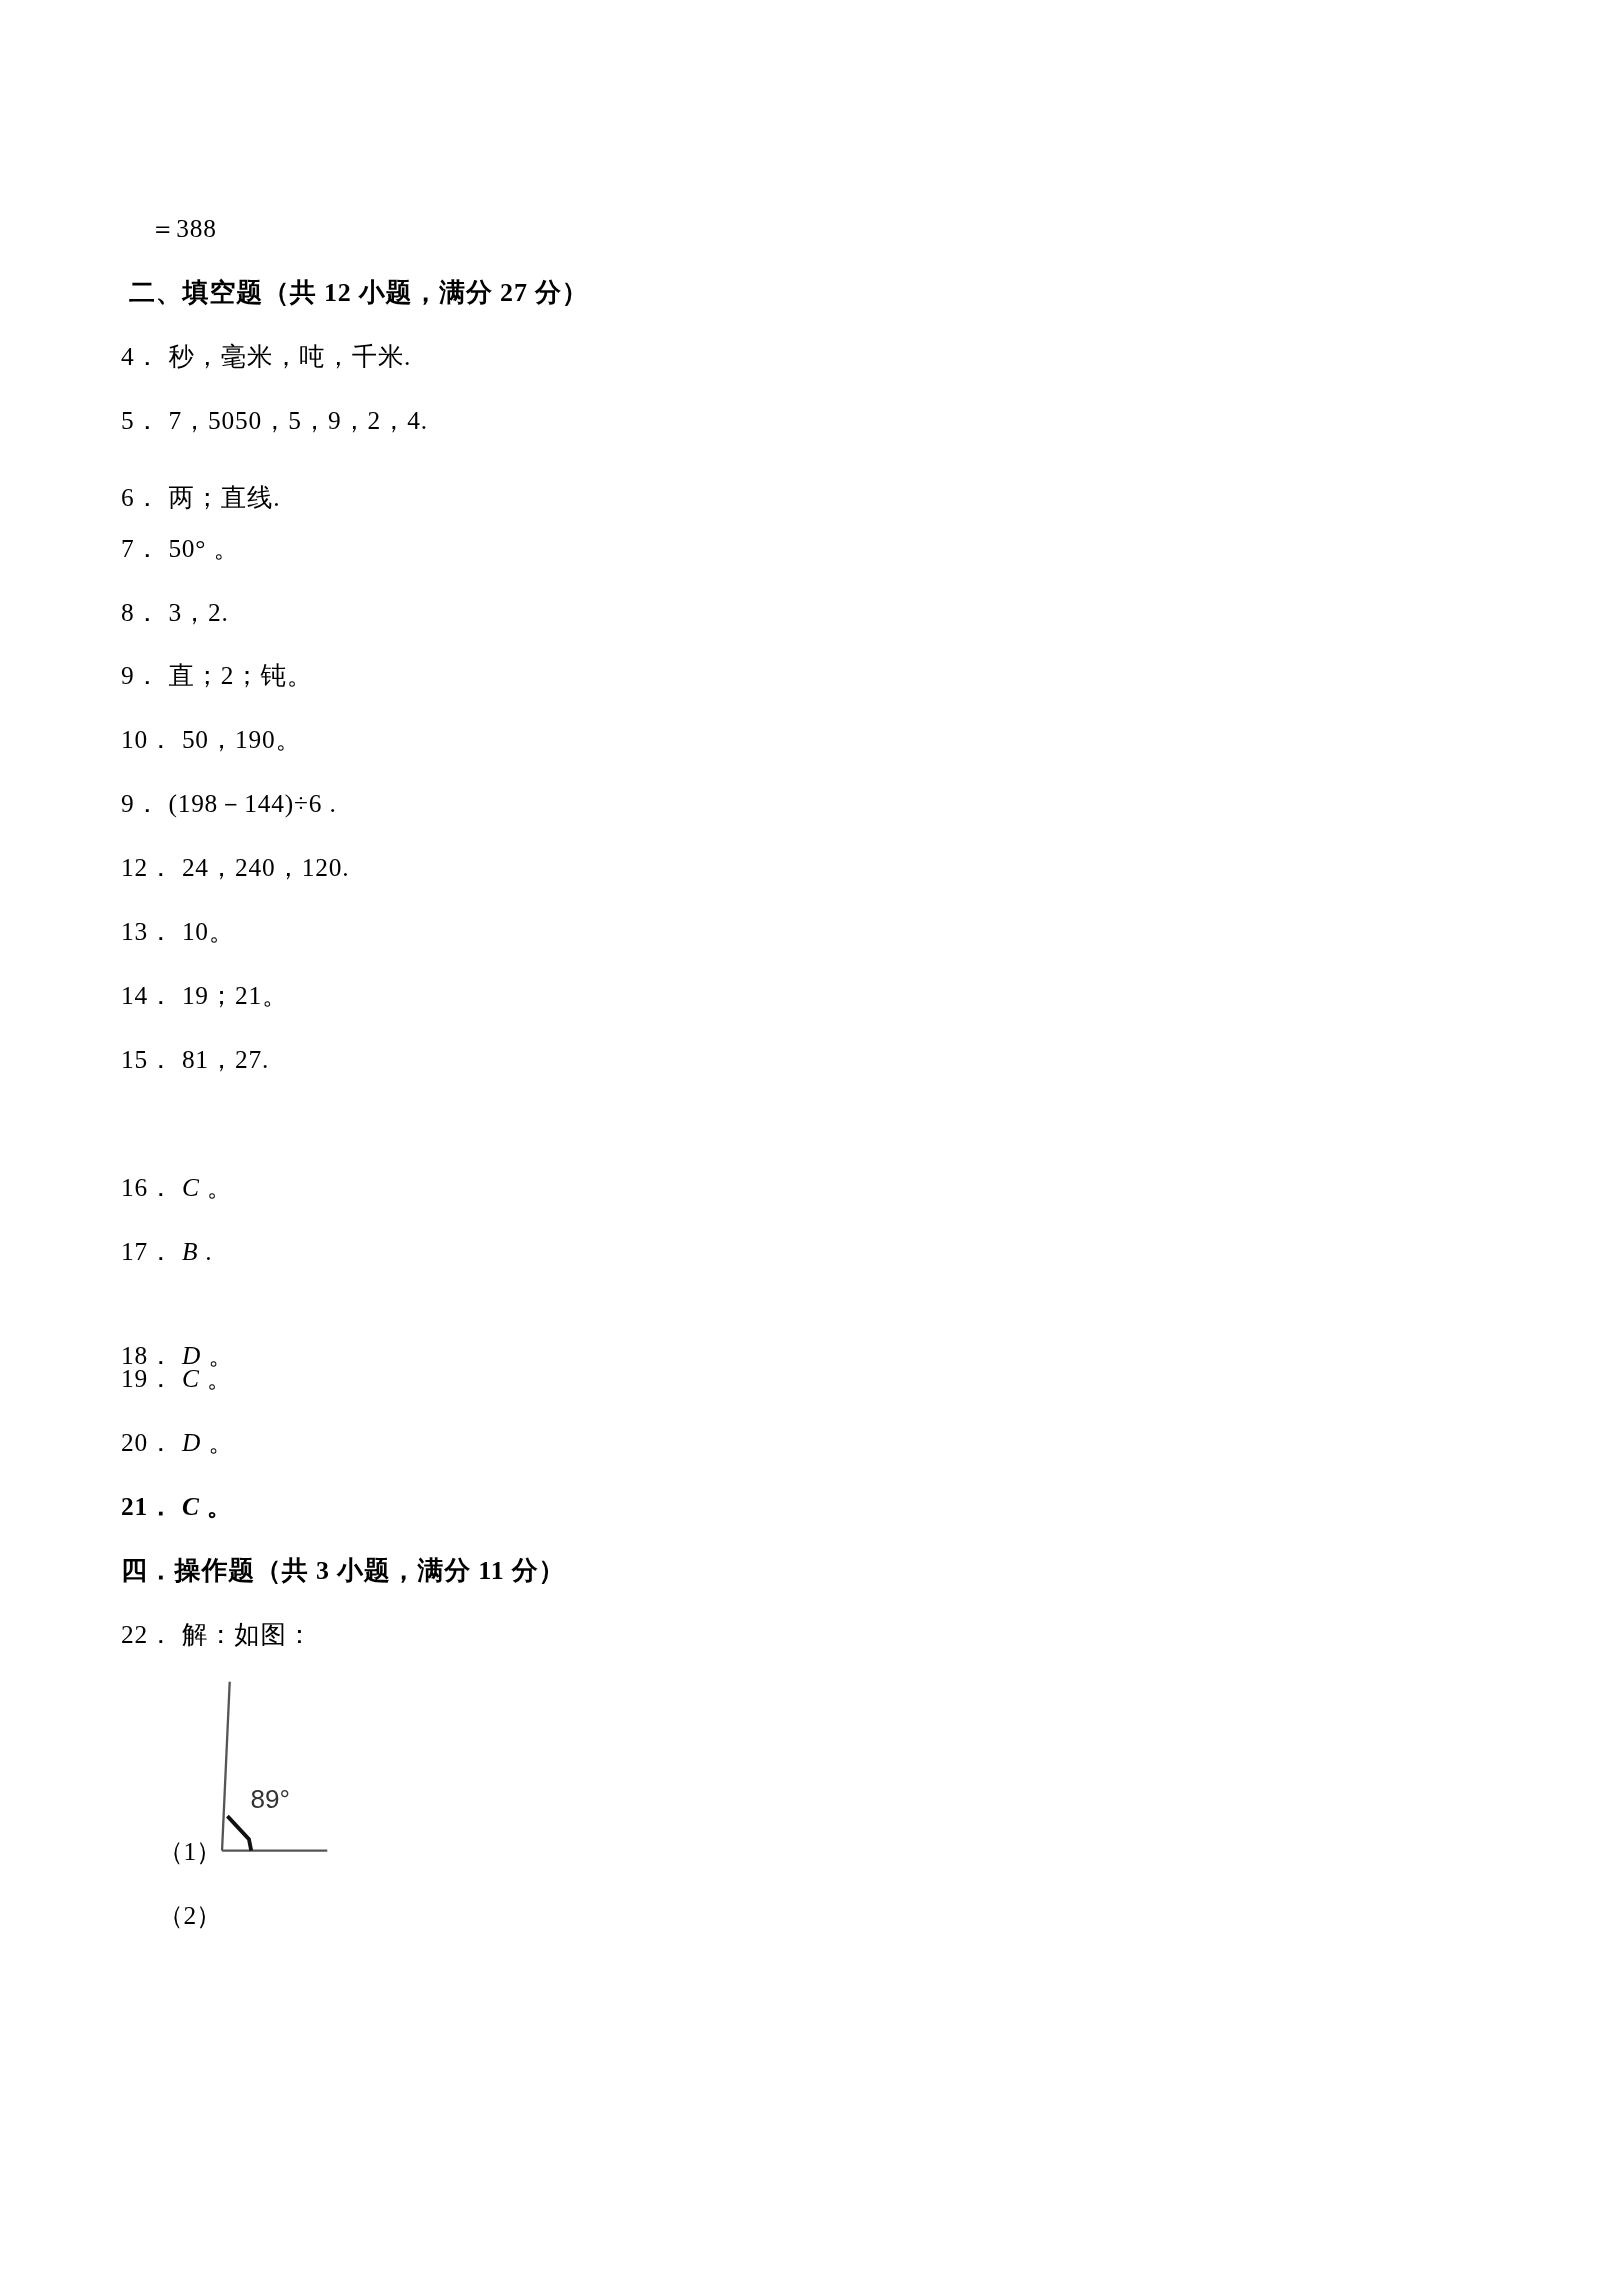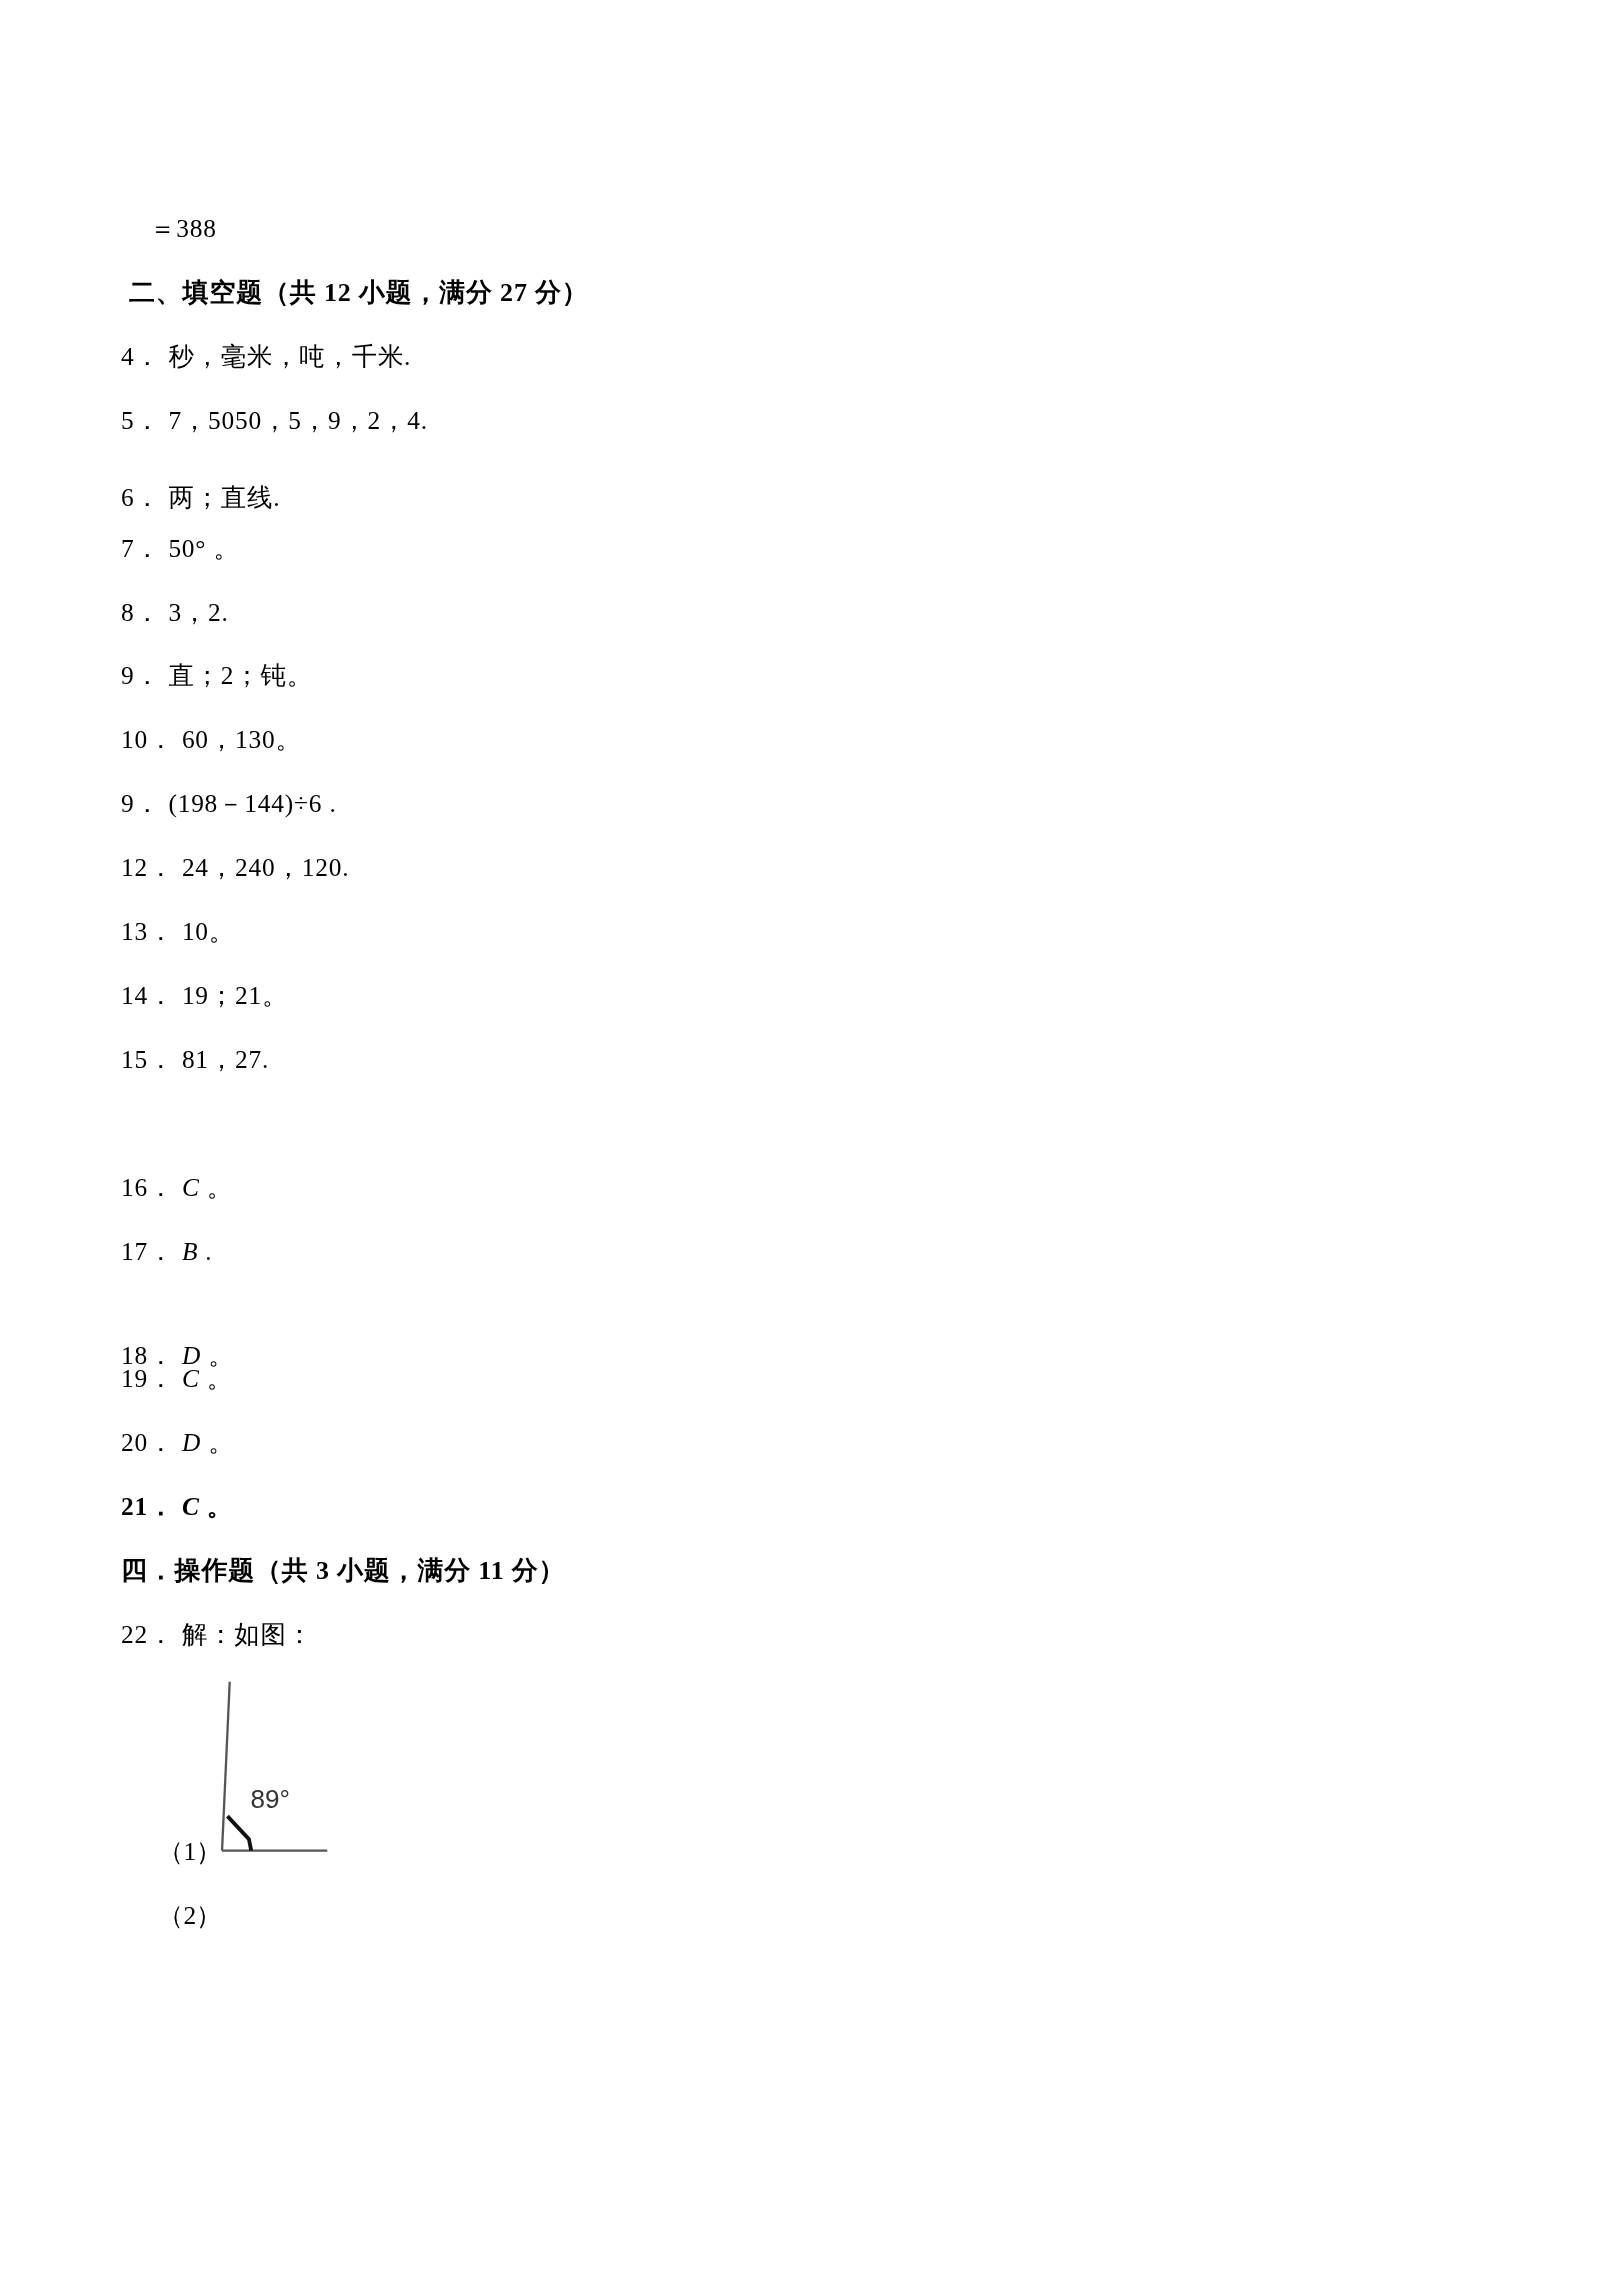--- a/index.html
+++ b/index.html
@@ -83,21 +83,21 @@
   <div class="line" style="top:533px;">
     <span class="num">7．</span><span class="ans"> 50° 。</span>
   </div>
   <div class="line" style="top:597px;">
     <span class="num">8．</span><span class="ans">3，2.</span>
   </div>
   <div class="line" style="top:660px;">
     <span class="num">9．</span><span class="ans">直；2；钝。</span>
   </div>
   <div class="line" style="top:724px;">
-    <span class="num">10．</span><span class="ans">60，130。</span>
+    <span class="num">10．</span><span class="ans">50，190。</span>
   </div>
   <div class="line" style="top:788px;">
     <span class="num">9．</span><span class="ans"> (198－144)÷6 .</span>
   </div>
   <div class="line" style="top:852px;">
     <span class="num">12．</span><span class="ans">24，240，120.</span>
   </div>
   <div class="line" style="top:916px;">
     <span class="num">13．</span><span class="ans">10。</span>
   </div>

